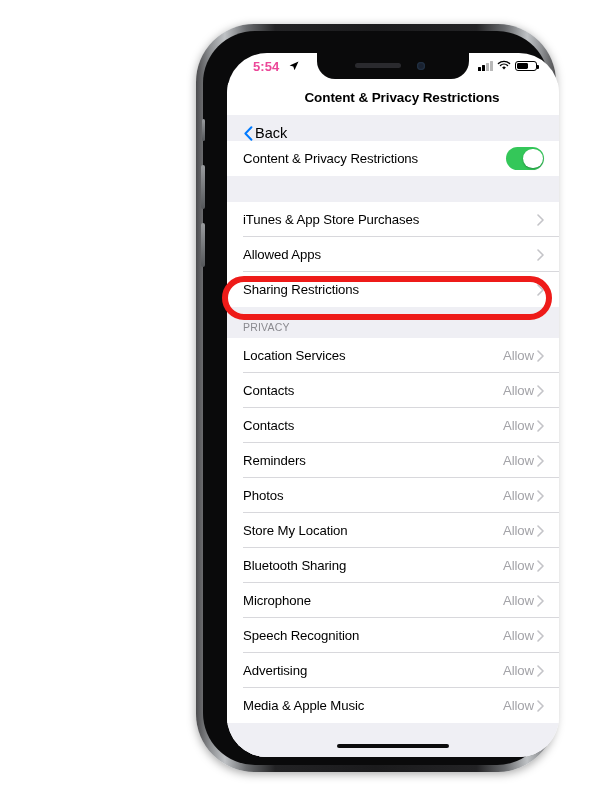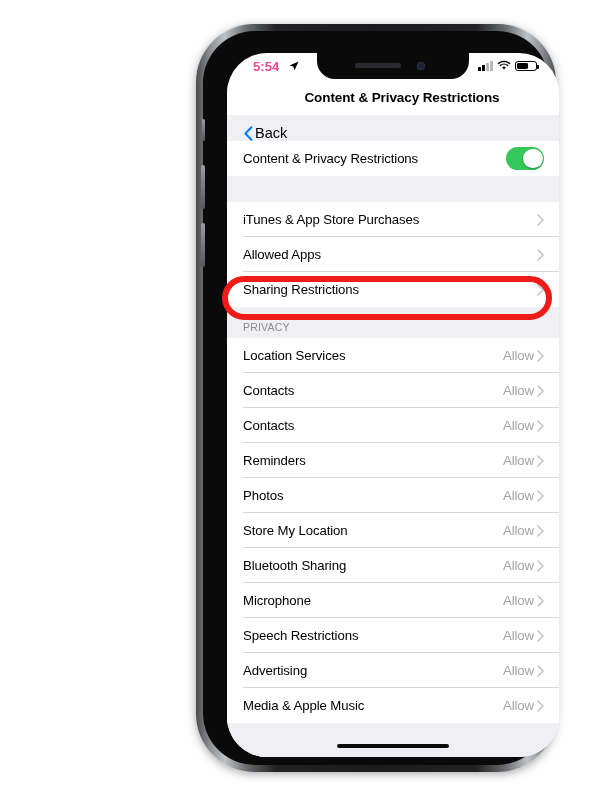--- a/index.html
+++ b/index.html
@@ -365,21 +365,21 @@
           <div class="row">
             <span class="label">Microphone</span>
             <span class="value">Allow</span>
             <svg class="chev" viewBox="0 0 7 12">
                 <path d="M1 1 L6 6 L1 11" stroke="#c4c4c8" stroke-width="1.6" fill="none" stroke-linecap="round" stroke-linejoin="round"></path>
               </svg>
             <span class="sep"></span>
           </div>
 
           <div class="row">
-            <span class="label">Speech Restrictions</span>
+            <span class="label">Speech Recognition</span>
             <span class="value">Allow</span>
             <svg class="chev" viewBox="0 0 7 12">
                 <path d="M1 1 L6 6 L1 11" stroke="#c4c4c8" stroke-width="1.6" fill="none" stroke-linecap="round" stroke-linejoin="round"></path>
               </svg>
             <span class="sep"></span>
           </div>
 
           <div class="row">
             <span class="label">Advertising</span>
             <span class="value">Allow</span>

